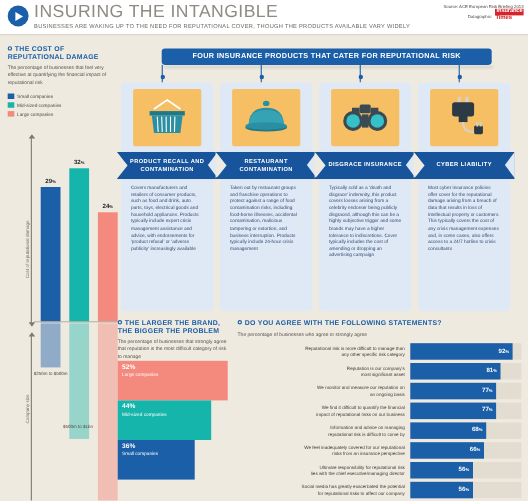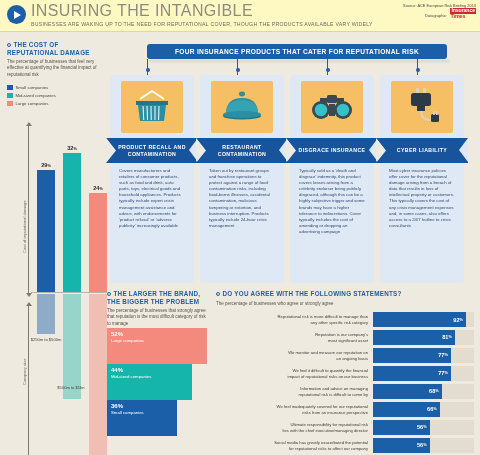--- a/index.html
+++ b/index.html
@@ -6,21 +6,21 @@
   body {
     width: 480px; height: 455px;
     background: #efeae0;
     font-family: "Liberation Sans", sans-serif;
     overflow: hidden;
     position: relative;
   }
   
   .header {
     position: absolute; left: 0; top: 0; width: 480px; height: 31px;
-    background: #fef9c3;
+    background: #ffffff;
   }
   .play-circle {
     position: absolute; left: 7px; top: 5px; width: 19px; height: 19px;
     border-radius: 50%; background: #1a5fa8;
   }
   .play-tri {
     position: absolute; left: 7px; top: 5.5px;
     width: 0; height: 0;
     border-left: 7px solid #fff;
     border-top: 4.5px solid transparent;

